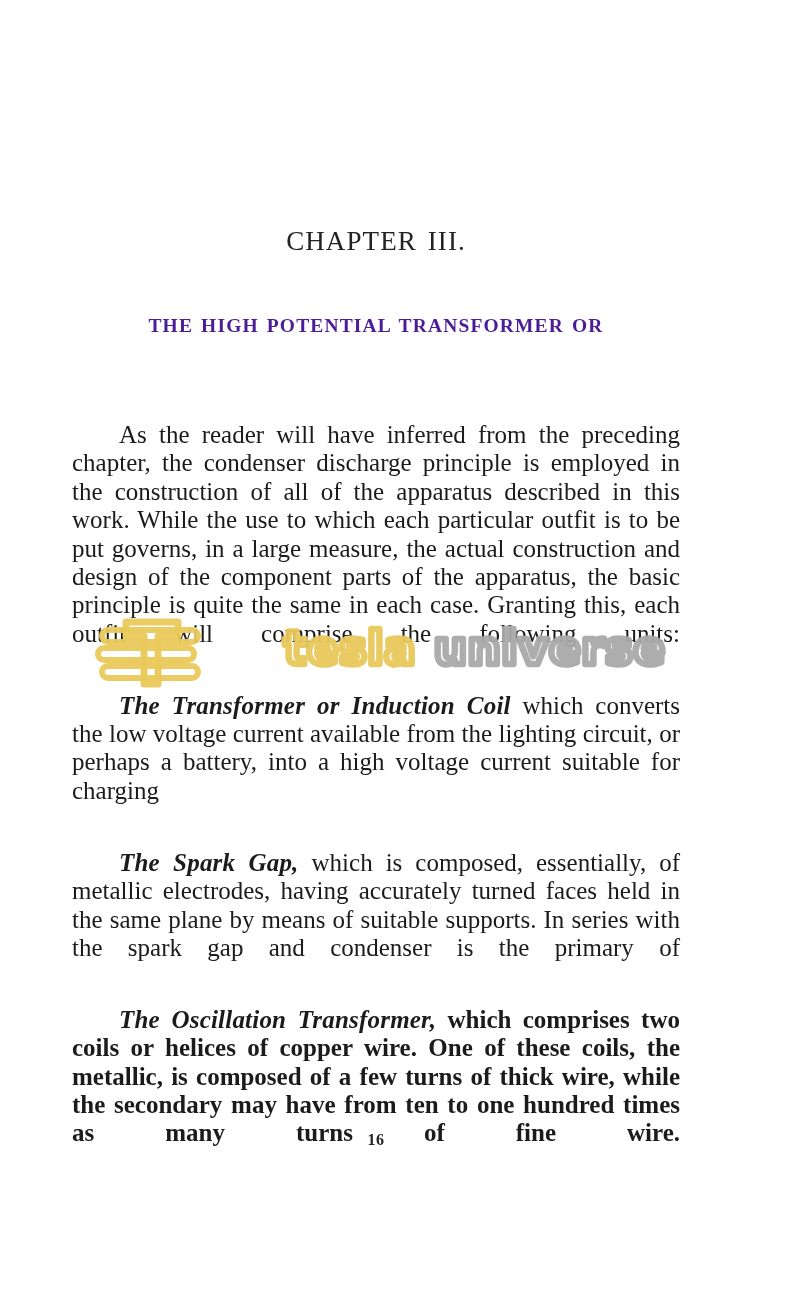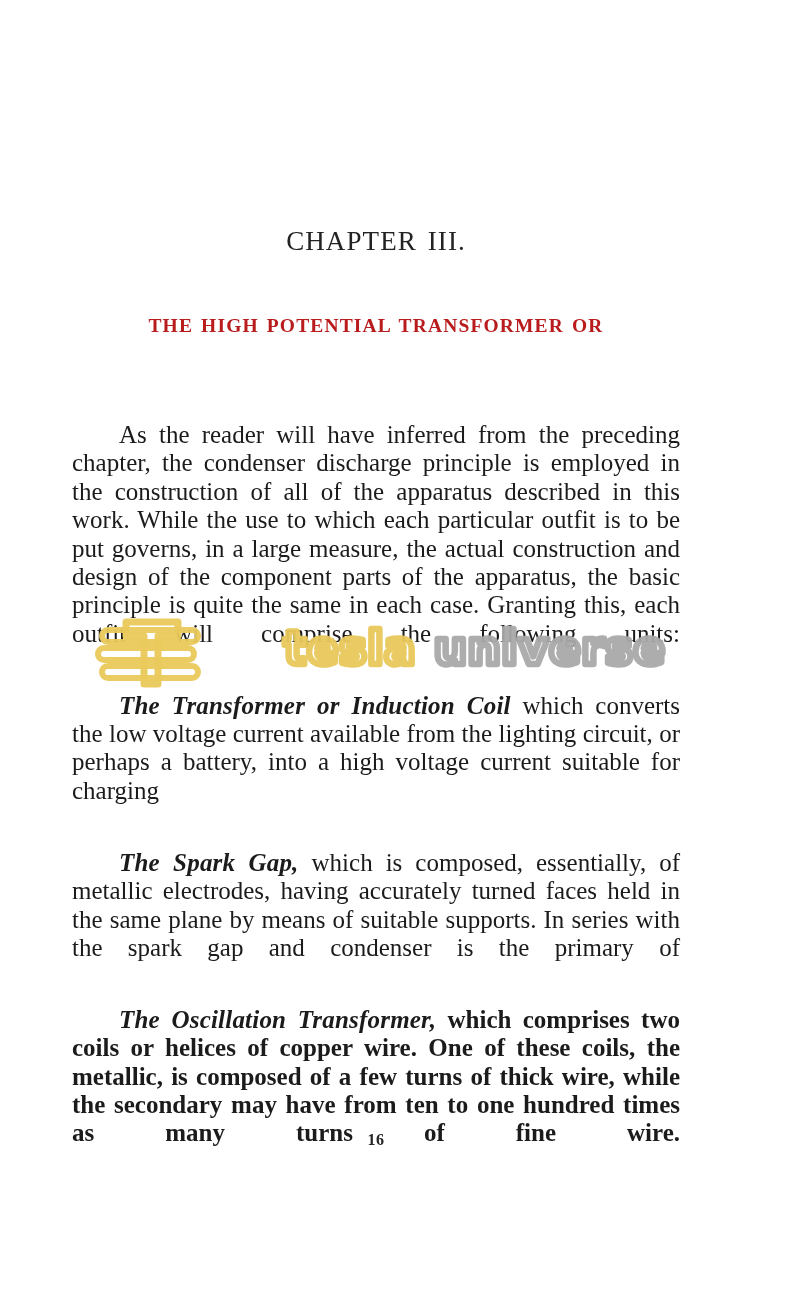--- a/index.html
+++ b/index.html
@@ -44,21 +44,21 @@
   .chapter-title {
     position: absolute;
     top: 305px;
     left: 0;
     width: 638px;
     text-align: center;
     font-size: 19.5px;
     font-weight: bold;
     letter-spacing: 1.15px;
     line-height: 41px;
-    color: #b91c1c;
+    color: #4c1d95;
     word-spacing: 2px;
   }
 
   
   .body-block {
     position: absolute;
     top: 406px;
     left: 0;
     width: 638px;
   }

